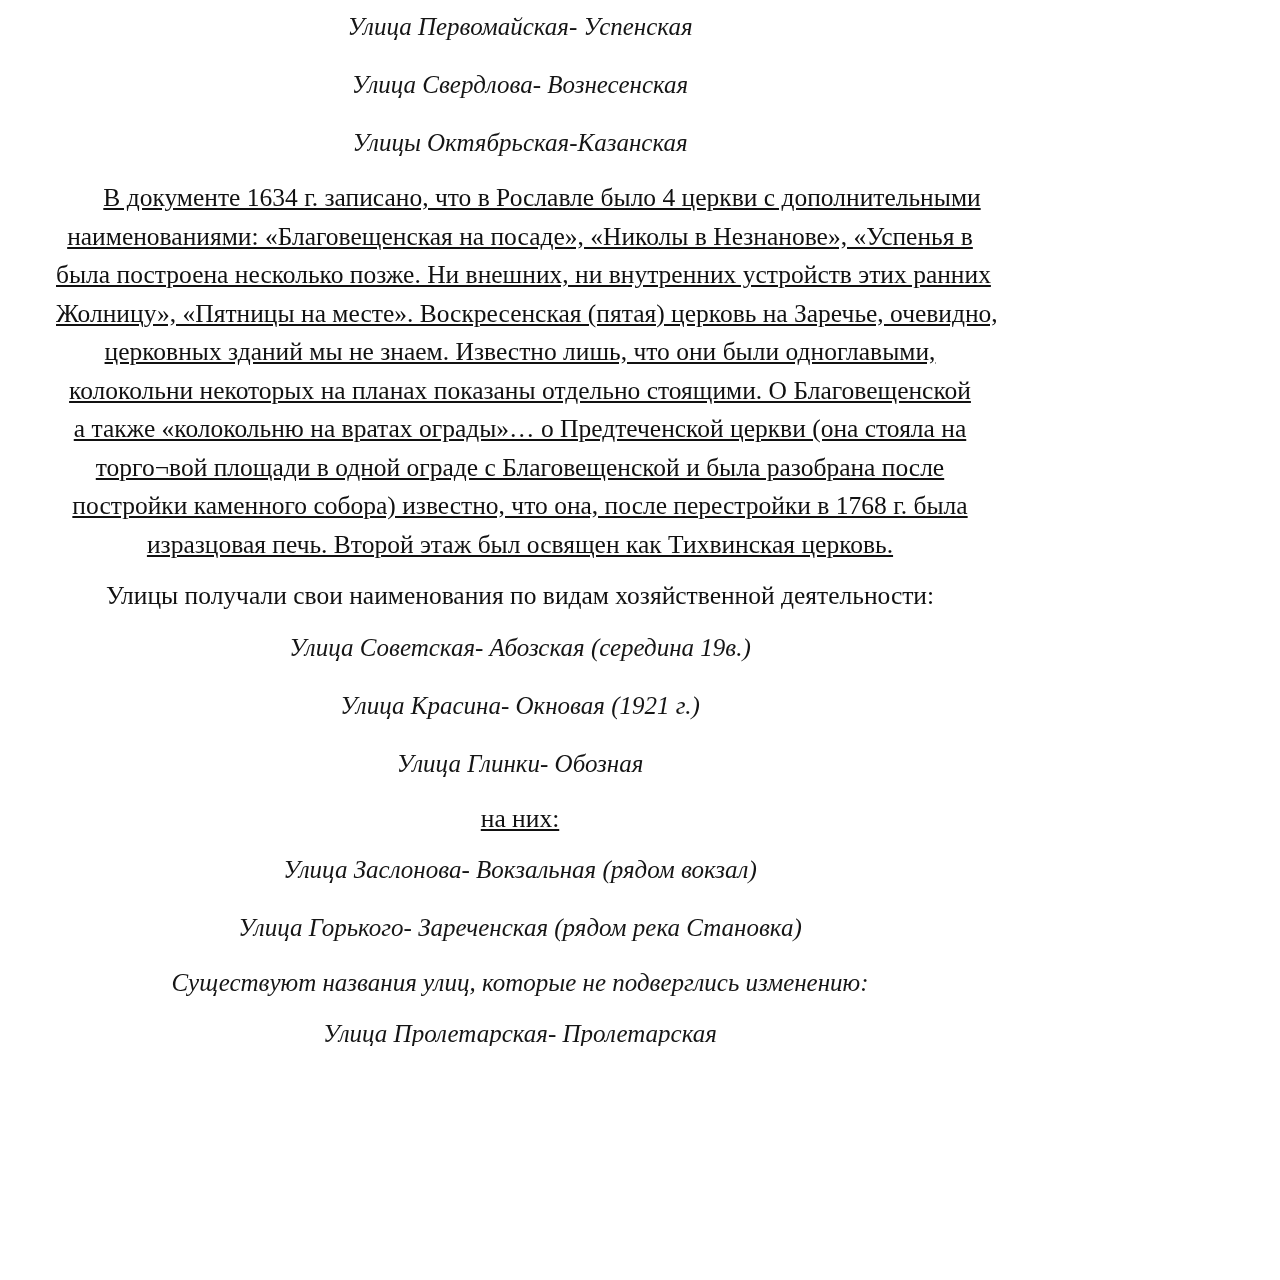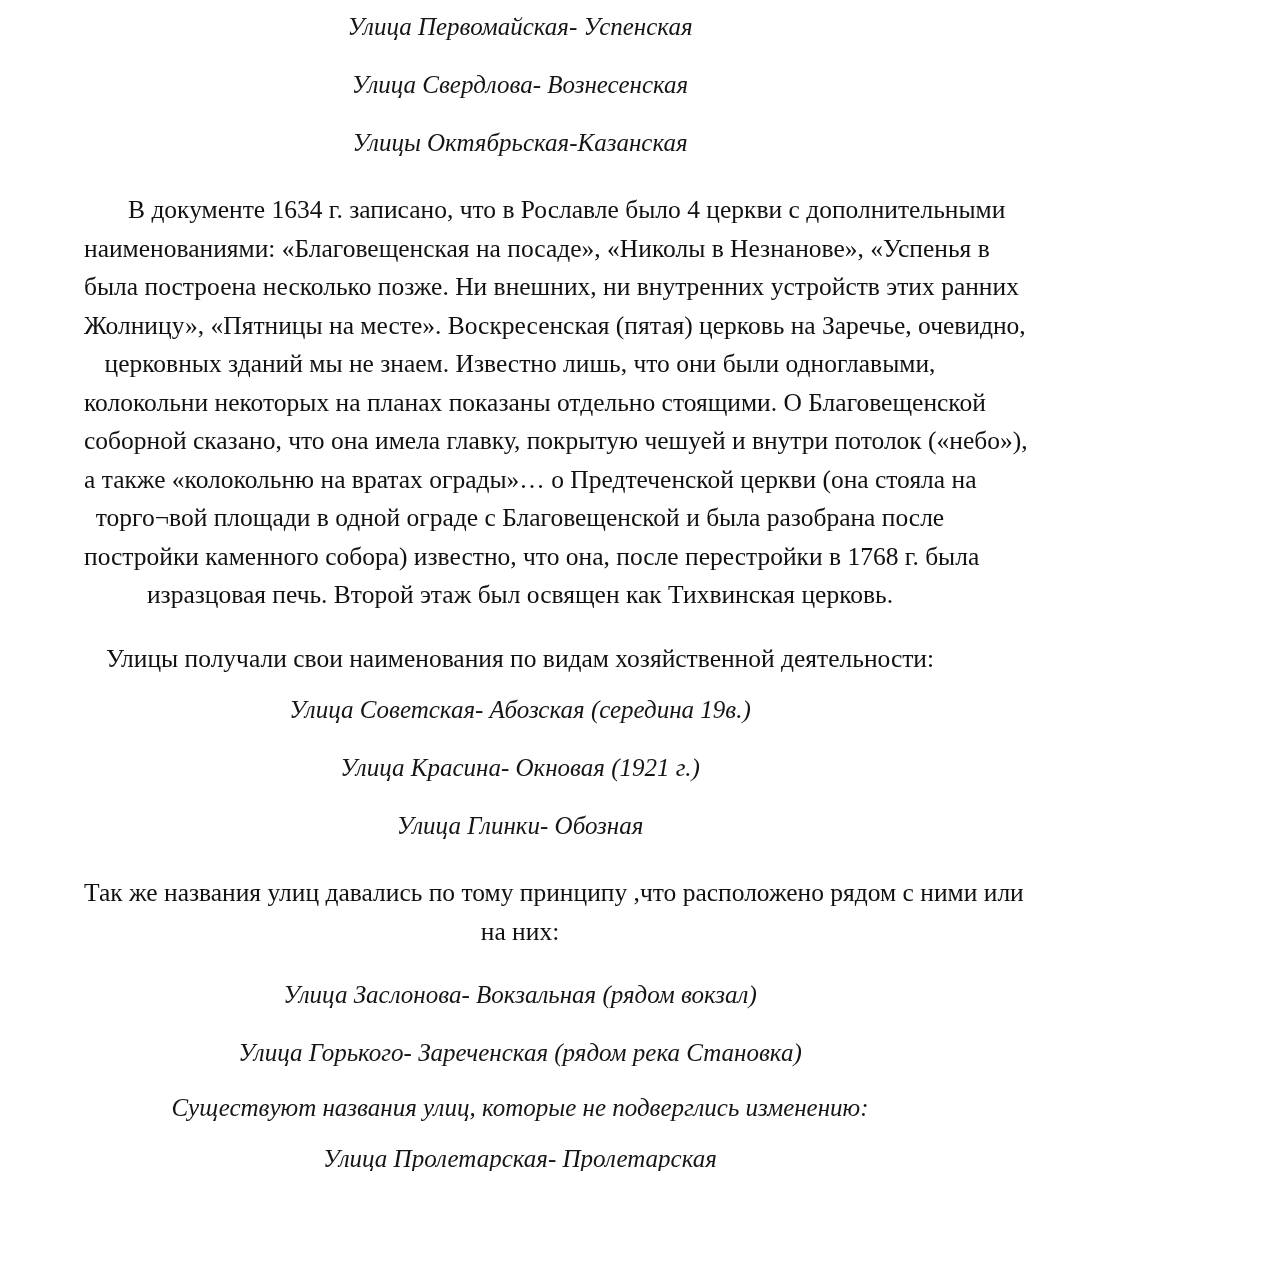--- a/index.html
+++ b/index.html
@@ -12,21 +12,21 @@
     width: 1280px;
     height: 1280px;
     overflow: hidden;
     font-family: "Liberation Serif", "DejaVu Serif", serif;
     color: #111111;
   }
 
   .page {
     width: 1040px;
     box-sizing: border-box;
-    padding: 0 72px;
+    padding: 0 56px;
     overflow: hidden;
   }
 
   
   .street-line {
     font-style: italic;
     font-size: 25px;
     line-height: 1.0;
     text-align: center;
     color: #151515;
@@ -46,21 +46,21 @@
     padding-left: 44px;
   }
 
   
   .gap-head   { height: 14px; }
   .lead-street{ margin-bottom: 33px; }
   .lead-body  { margin-bottom: 13px; }
   .block-gap-md { height: 26px; }
   .block-gap-lg { height: 30px; }
 
-  .para-block { margin: 12px; }
+  .para-block { margin: 0; text-decoration: underline; }
   .list-block { margin: 0; }
 </style>
 </head>
 <body>
 
 <div class="page">
 
   <div class="gap-head"></div>
 
   <div class="list-block">
@@ -71,21 +71,20 @@
 
   <div class="block-gap-lg"></div>
 
   <div class="para-block">
     <div class="body-line lead-body indented">В документе 1634 г. записано, что в Рославле было 4 церкви с дополнительными</div>
     <div class="body-line lead-body">наименованиями: «Благовещенская на посаде», «Николы в Незнанове», «Успенья в</div>
     <div class="body-line lead-body">была построена несколько позже. Ни внешних, ни внутренних устройств этих ранних</div>
     <div class="body-line lead-body">Жолницу», «Пятницы на месте». Воскресенская (пятая) церковь на Заречье, очевидно,</div>
     <div class="body-line lead-body">церковных зданий мы не знаем. Известно лишь, что они были одноглавыми,</div>
     <div class="body-line lead-body">колокольни некоторых на планах показаны отдельно стоящими. О Благовещенской</div>
-    <div class="body-line lead-body">соборной сказано, что она имела главку, покрытую чешуей и внутри потолок («небо»),</div>
     <div class="body-line lead-body">а также «колокольню на вратах ограды»… о Предтеченской церкви (она стояла на</div>
     <div class="body-line lead-body">торго¬вой площади в одной ограде с Благовещенской и была разобрана после</div>
     <div class="body-line lead-body">постройки каменного собора) известно, что она, после перестройки в 1768 г. была</div>
     <div class="body-line">изразцовая печь. Второй этаж был освящен как Тихвинская церковь.</div>
   </div>
 
   <div class="block-gap-md"></div>
 
   <div class="body-line">Улицы получали свои наименования по видам хозяйственной деятельности:</div>
 
@@ -93,21 +92,20 @@
 
   <div class="list-block">
     <div class="street-line lead-street">Улица Советская- Абозская (середина 19в.)</div>
     <div class="street-line lead-street">Улица Красина- Окновая (1921 г.)</div>
     <div class="street-line">Улица Глинки- Обозная</div>
   </div>
 
   <div class="block-gap-lg"></div>
 
   <div class="para-block">
-    <div class="body-line lead-body">Так же названия улиц давались по тому принципу ,что расположено рядом с ними или</div>
     <div class="body-line">на них:</div>
   </div>
 
   <div class="block-gap-md"></div>
 
   <div class="list-block">
     <div class="street-line lead-street">Улица Заслонова- Вокзальная (рядом вокзал)</div>
     <div class="street-line">Улица Горького- Зареченская (рядом река Становка)</div>
   </div>
 

